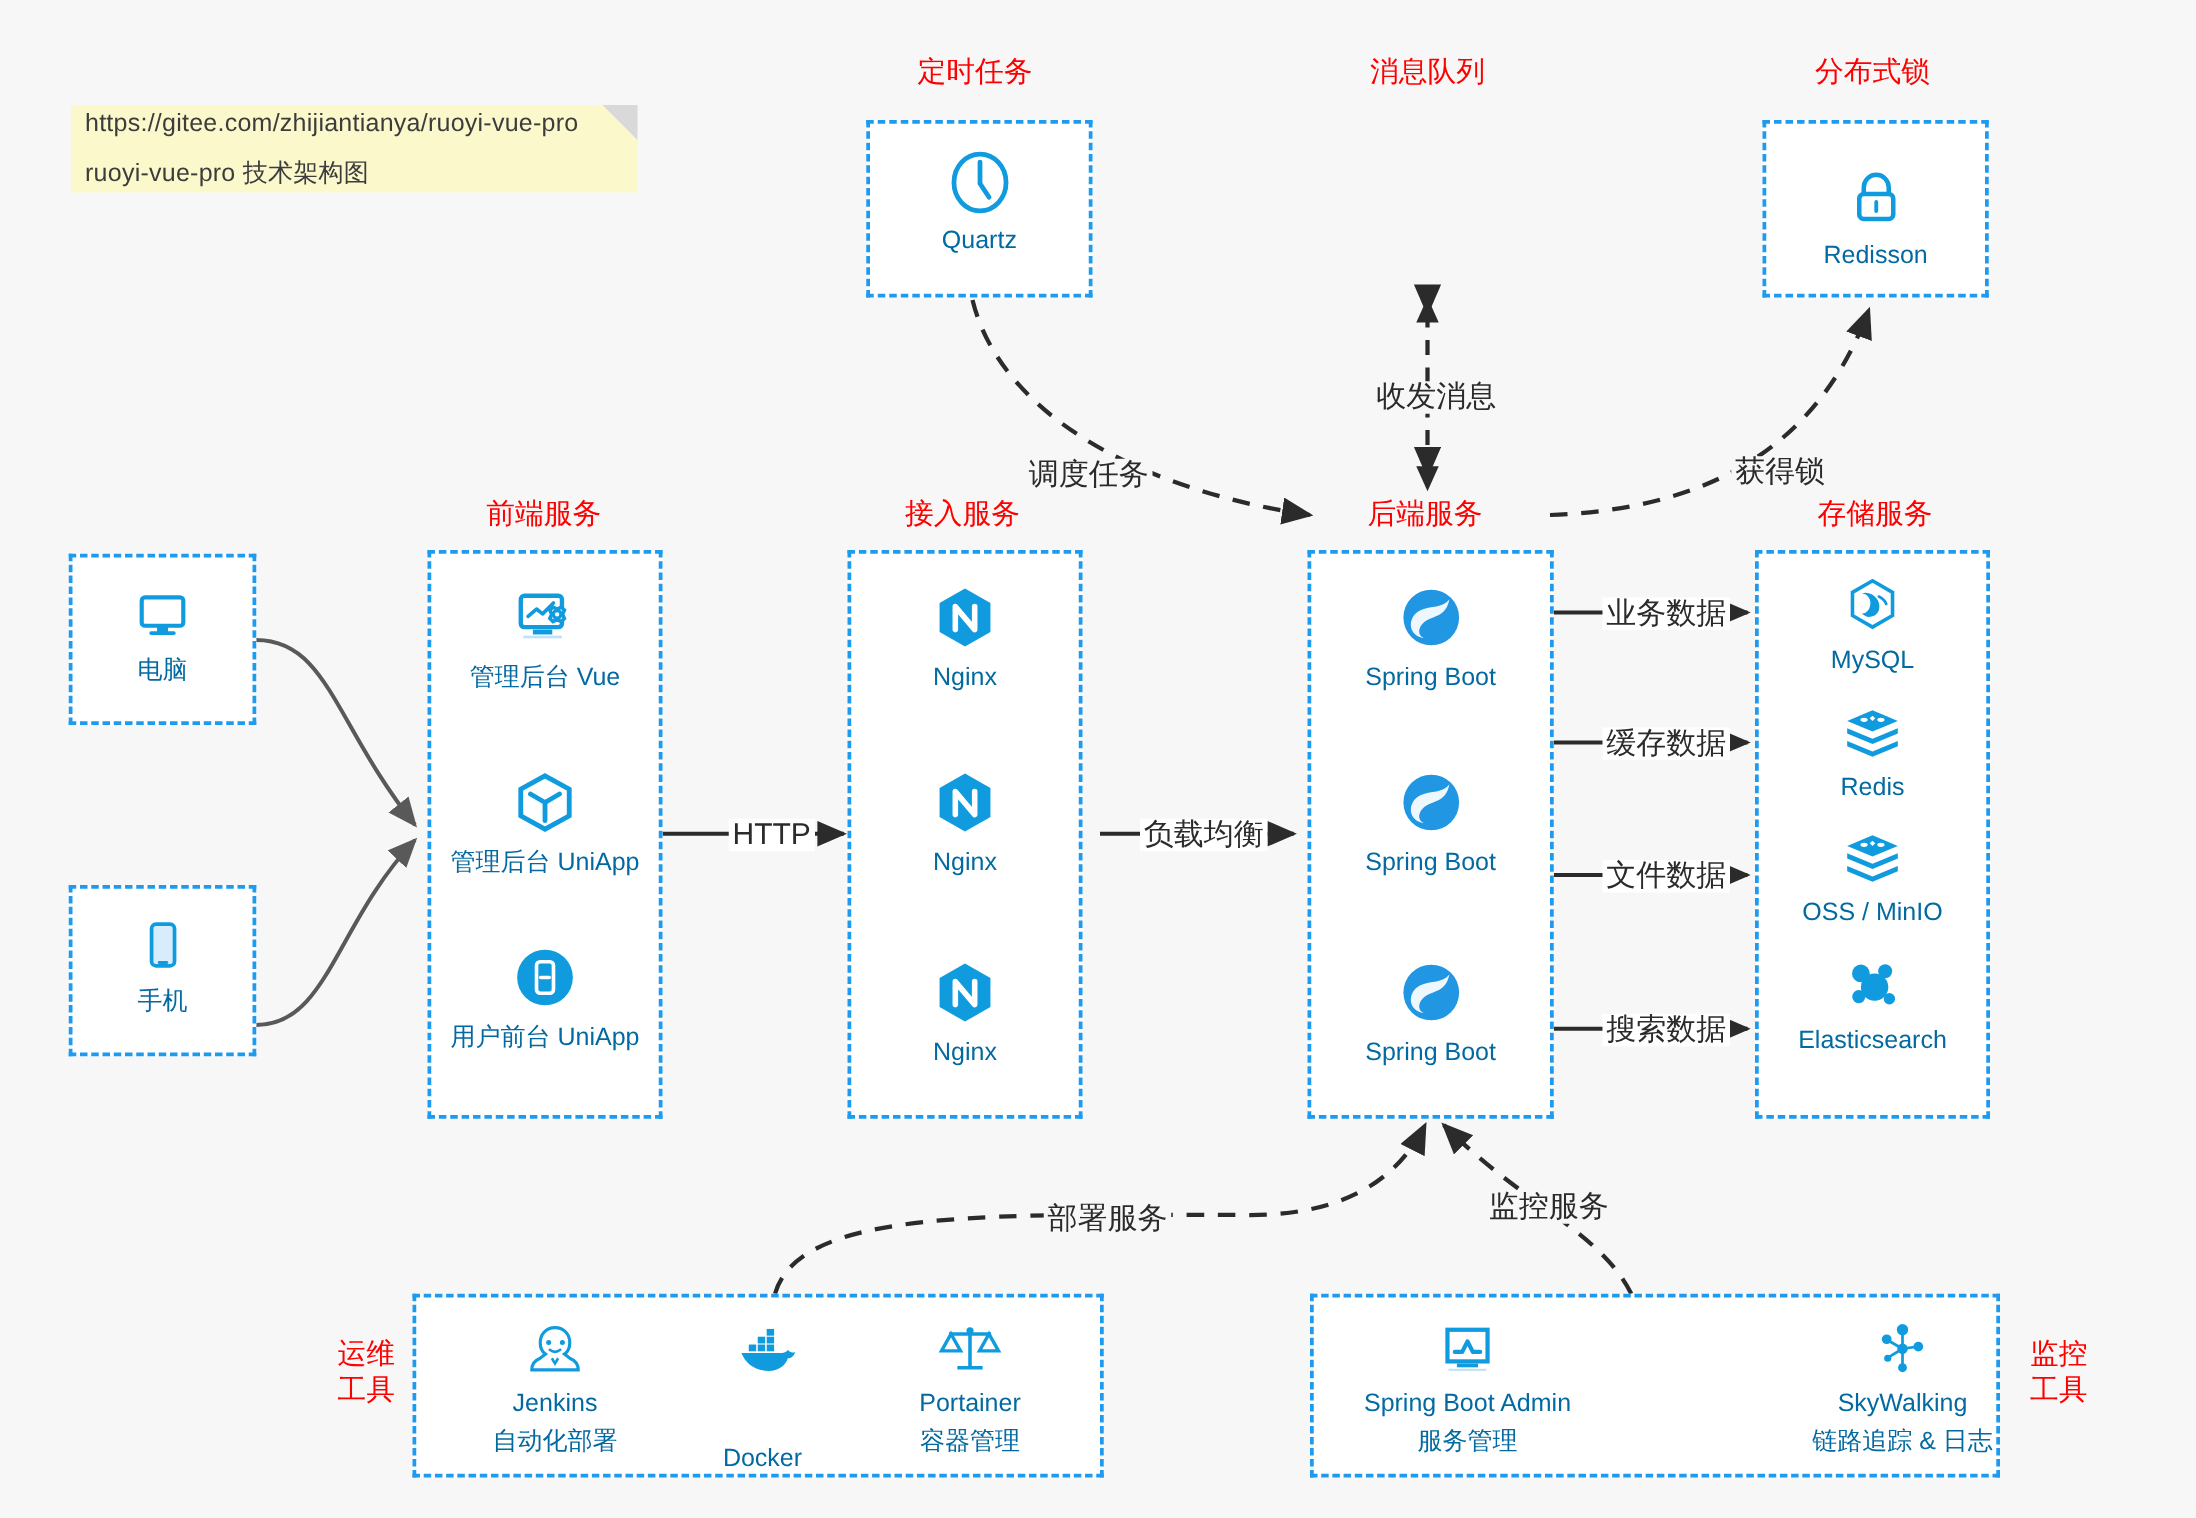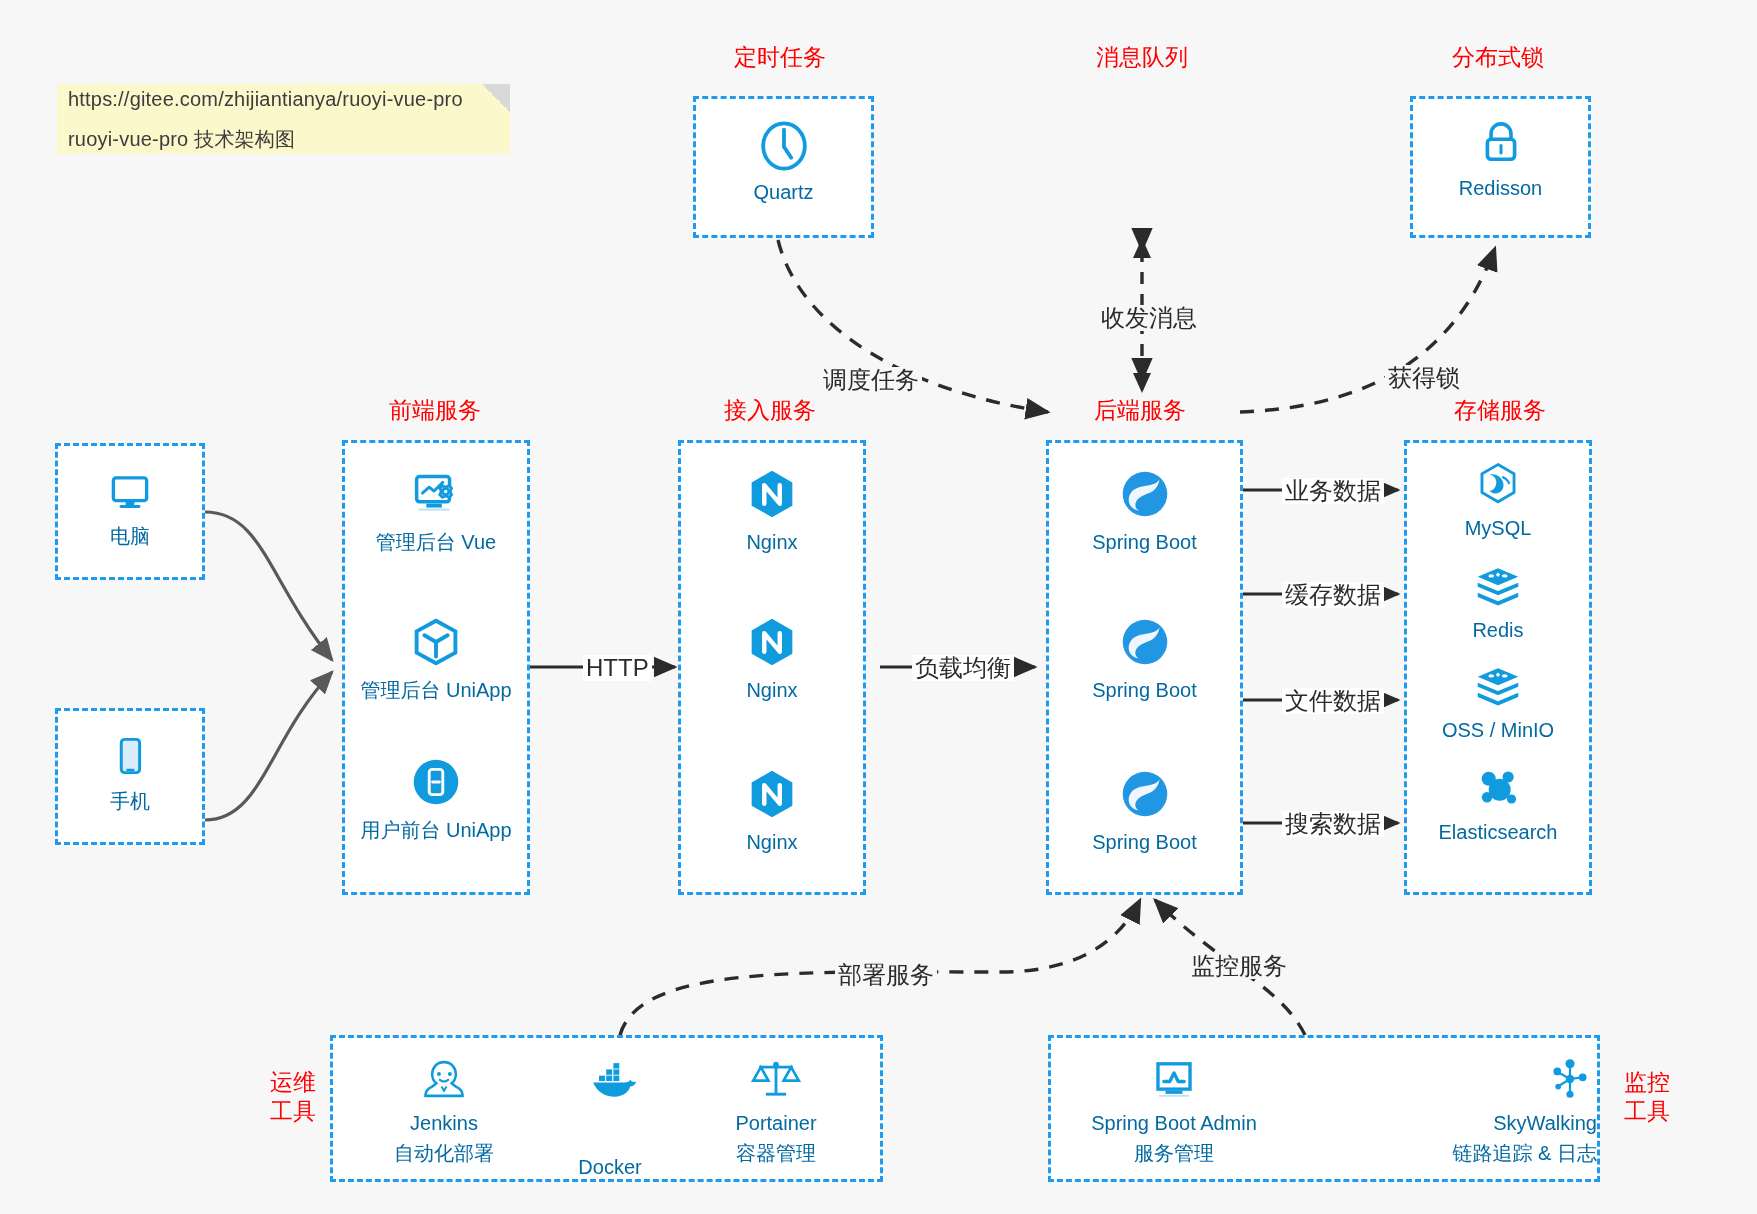--- a/index.html
+++ b/index.html
@@ -132,21 +132,21 @@
         <path d="M32 14 L32 33 L40 45" fill="none" stroke="#119bdf" stroke-width="4.2" stroke-linecap="round"></path>
       </svg>
       <div class="lbl">Quartz</div>
     </div>
   </div>
 
   <div class="gtitle" style="left:1062px;top:42px;width:160px;">消息队列</div>
 
   <div class="gtitle" style="left:1418px;top:42px;width:160px;">分布式锁</div>
   <div class="gbox" style="left:1410px;top:96px;width:181px;height:142px;">
-    <div class="node" style="left:0;top:14px;width:175px;text-align:center;">
+    <div class="node" style="left:0;top:30px;width:175px;text-align:center;">
       <svg class="ic" width="58" height="58" viewBox="0 0 64 64">
         <path d="M21 29 V23 a11 11 0 0 1 22 0 v6" fill="none" stroke="#119bdf" stroke-width="4"></path>
         <rect x="17" y="29" width="30" height="22" rx="4" fill="none" stroke="#119bdf" stroke-width="4"></rect>
         <line x1="32" y1="36" x2="32" y2="44" stroke="#119bdf" stroke-width="3.4" stroke-linecap="round"></line>
       </svg>
       <div class="lbl">Redisson</div>
     </div>
   </div>
 
   <div class="gbox" style="left:55px;top:443px;width:150px;height:137px;">
@@ -343,21 +343,21 @@
     <div class="node" style="left:14px;top:14px;width:218px;">
       <svg class="ic" width="54" height="54" viewBox="0 0 64 64">
         <rect x="13" y="14" width="38" height="30" fill="none" stroke="#119bdf" stroke-width="4"></rect>
         <path d="M20 35 L27 35 L32 25 L37 35 L44 35" fill="none" stroke="#119bdf" stroke-width="4" stroke-linecap="round" stroke-linejoin="round"></path>
         <rect x="22" y="46" width="20" height="3.6" fill="#119bdf"></rect>
         <rect x="14" y="51" width="36" height="2" fill="#bfe2f8"></rect>
       </svg>
       <div class="lbl">Spring Boot Admin</div>
       <div class="lbl sub">服务管理</div>
     </div>
-    <div class="node" style="left:396px;top:14px;width:150px;align-items:flex-end;">
+    <div class="node" style="left:396px;top:14px;width:150px;">
       <svg class="ic" width="54" height="54" viewBox="0 0 64 64">
         <g stroke="#119bdf" stroke-width="2.6">
           <line x1="32" y1="32" x2="32" y2="16"></line>
             <line x1="32" y1="32" x2="32" y2="48"></line>
           <line x1="32" y1="32" x2="18" y2="24"></line>
             <line x1="32" y1="32" x2="46" y2="30"></line>
           <line x1="32" y1="32" x2="19" y2="40"></line>
         </g>
         <circle cx="32" cy="32" r="5" fill="#119bdf"></circle>
         <circle cx="32" cy="14" r="5.4" fill="#119bdf"></circle>

